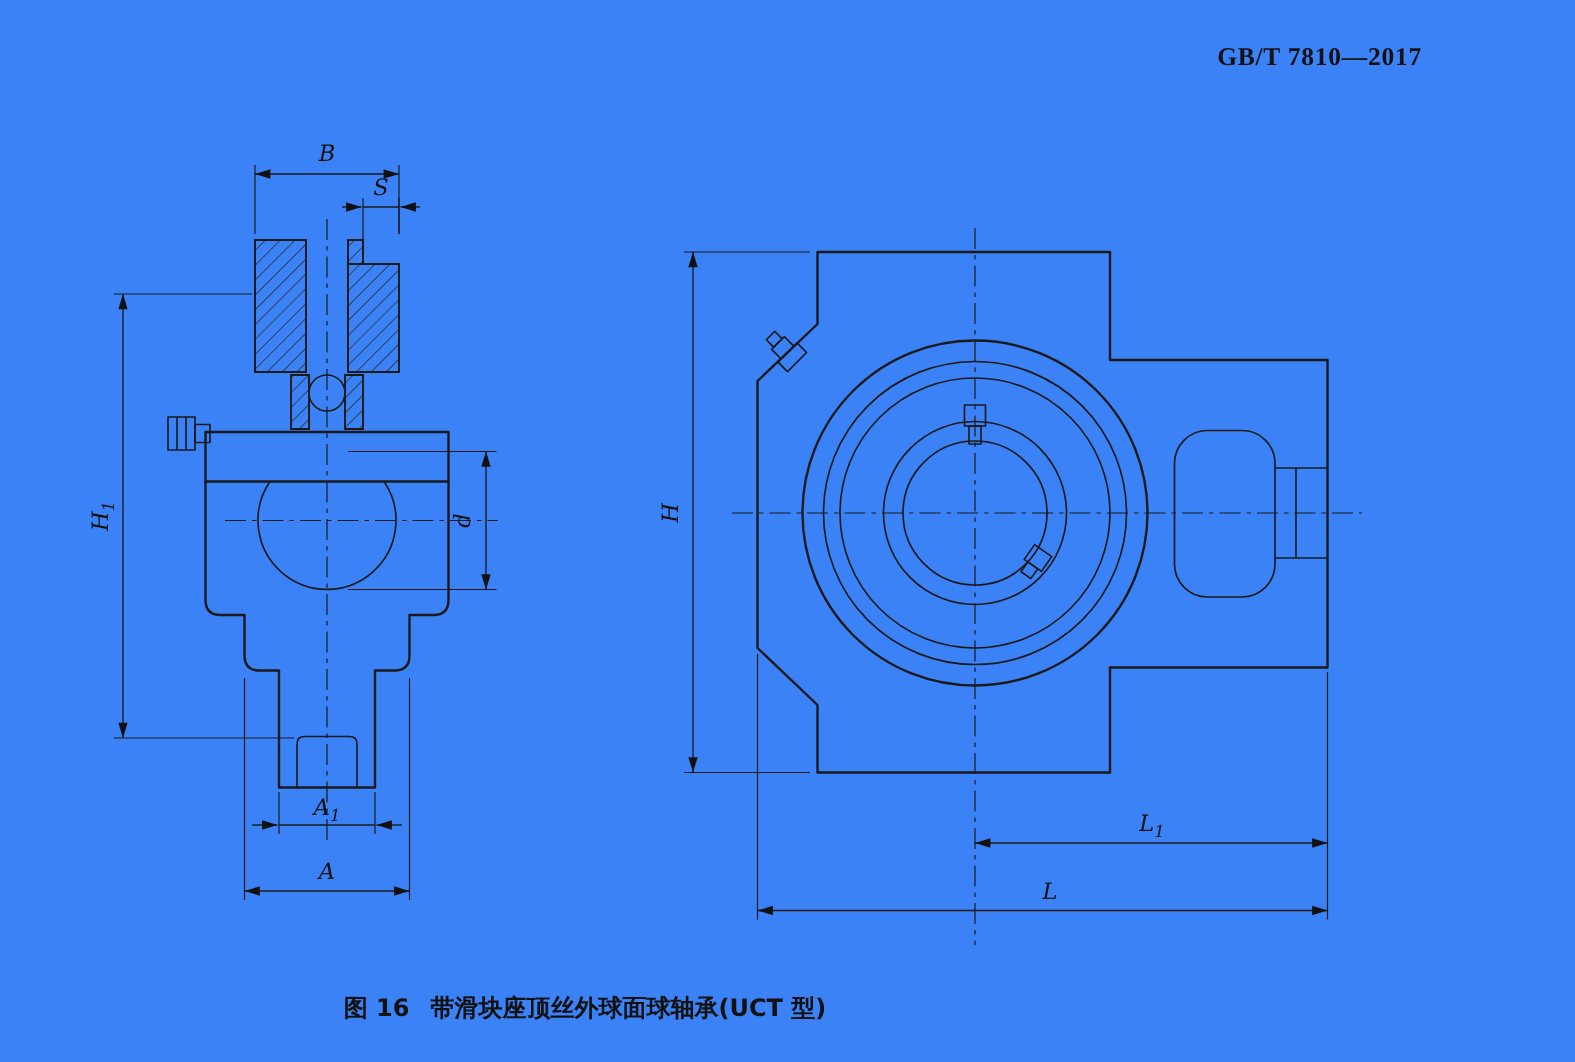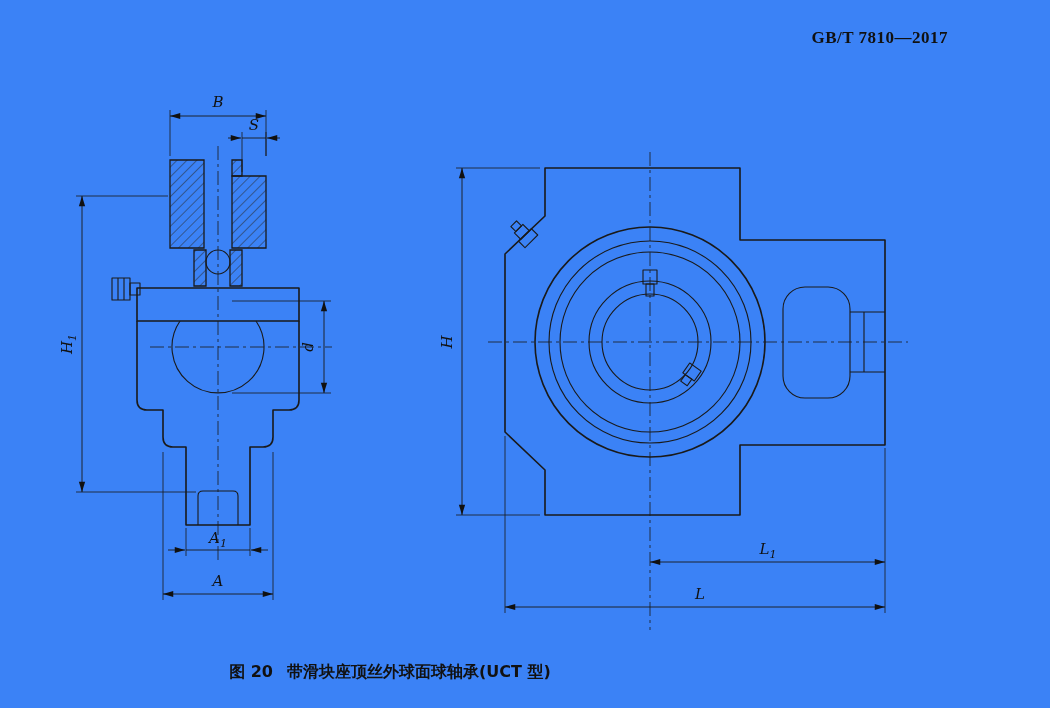--- a/index.html
+++ b/index.html
@@ -174,16 +174,16 @@
 
       <g>
         <line class="ext" x1="505" y1="436" x2="505" y2="613"></line>
         <line class="dim" x1="505" y1="607" x2="885" y2="607" marker-start="url(#arr)" marker-end="url(#arr)"></line>
         <text class="dimtext" x="700" y="599" text-anchor="middle">L</text>
       </g>
     </g>
   </svg>
 
   <div class="fig-caption">
-    <span class="fig-no">图 20</span><span>带滑块座顶丝外球面球轴承(UCT 型)</span>
+    <span class="fig-no">图 16</span><span>带滑块座顶丝外球面球轴承(UCT 型)</span>
   </div>
 
 </div>
 
 </body></html>

